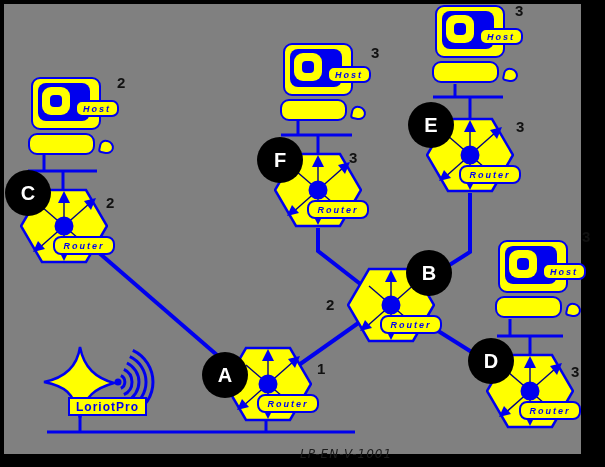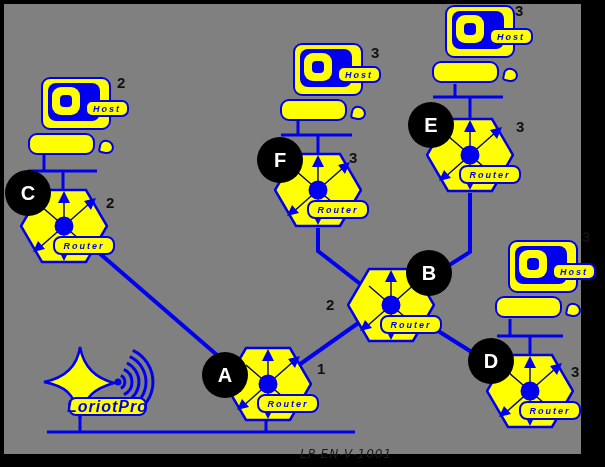--- a/index.html
+++ b/index.html
@@ -20,43 +20,43 @@
   .hex-body{fill:var(--yellow);stroke:var(--blue);stroke-width:2.5;}
   .spokes line{stroke:var(--spoke);stroke-width:1.4;}
   .arrows polygon{fill:var(--blue);}
   .hub{fill:var(--blue);}
   .router-label{position:absolute;left:33px;top:49px;width:58px;height:15px;
     background:var(--yellow);border:2px solid var(--blue);border-radius:8px;
     color:var(--blue);font-size:9px;font-weight:bold;font-style:italic;letter-spacing:2px;
     display:flex;align-items:center;justify-content:center;}
   
   .host-group{position:absolute;width:86px;height:80px;}
-  .monitor{position:absolute;left:13px;top:0;width:66px;height:49px;
+  .monitor{position:absolute;left:3px;top:0;width:66px;height:49px;
     background:var(--yellow);border:2px solid var(--blue);border-radius:9px;}
   .screen{position:absolute;left:5px;top:4px;width:52px;height:38px;background:var(--blue);border-radius:8px;}
   .ring{position:absolute;left:4px;top:4px;width:28px;height:28px;background:var(--yellow);border-radius:9px;}
   .ring-hole{position:absolute;left:8px;top:8px;width:12px;height:12px;background:var(--blue);border-radius:4px;}
   .flagline{position:absolute;left:54px;top:13px;width:2px;height:10px;background:var(--blue);}
   .host-label{position:absolute;left:42px;top:21px;width:40px;height:13px;
     background:var(--yellow);border:2px solid var(--blue);border-radius:7px;
     color:var(--blue);font-size:9px;font-weight:bold;font-style:italic;letter-spacing:2px;
     display:flex;align-items:center;justify-content:center;}
   .keyboard{position:absolute;left:0;top:56px;width:63px;height:18px;
     background:var(--yellow);border:2px solid var(--blue);border-radius:9px;}
   .mouse{position:absolute;left:71px;top:63px;width:11px;height:10px;
     background:var(--yellow);border:2px solid var(--blue);border-radius:50% 60% 55% 25%;transform:rotate(12deg);}
   
   .node-circle{position:absolute;width:46px;height:46px;border-radius:50%;background:var(--black);
     color:var(--white);font-size:20px;font-weight:bold;display:flex;align-items:center;justify-content:center;}
   
   .num{position:absolute;color:var(--ink);font-size:15px;font-weight:bold;line-height:15px;}
   
   .logo-label{position:absolute;left:68px;top:397px;width:75px;height:15px;
-    background:var(--yellow);border:2px solid var(--blue);border-radius:8px;
-    color:var(--blue);font-size:16px;font-weight:bold;font-style:italic;letter-spacing:1px;
+    background:var(--yellow);border:2px solid var(--blue);border-radius:0;
+    color:var(--blue);font-size:12px;font-weight:bold;letter-spacing:1px;
     display:flex;align-items:center;justify-content:center;}
   
   .caption{position:absolute;left:300px;top:447px;color:#1c1c1c;
     font-family:"DejaVu Sans",sans-serif;font-size:12px;font-style:italic;letter-spacing:1px;}
 </style>
 </head>
 <body>
 
 <svg width="0" height="0" style="position:absolute">
   <defs>

